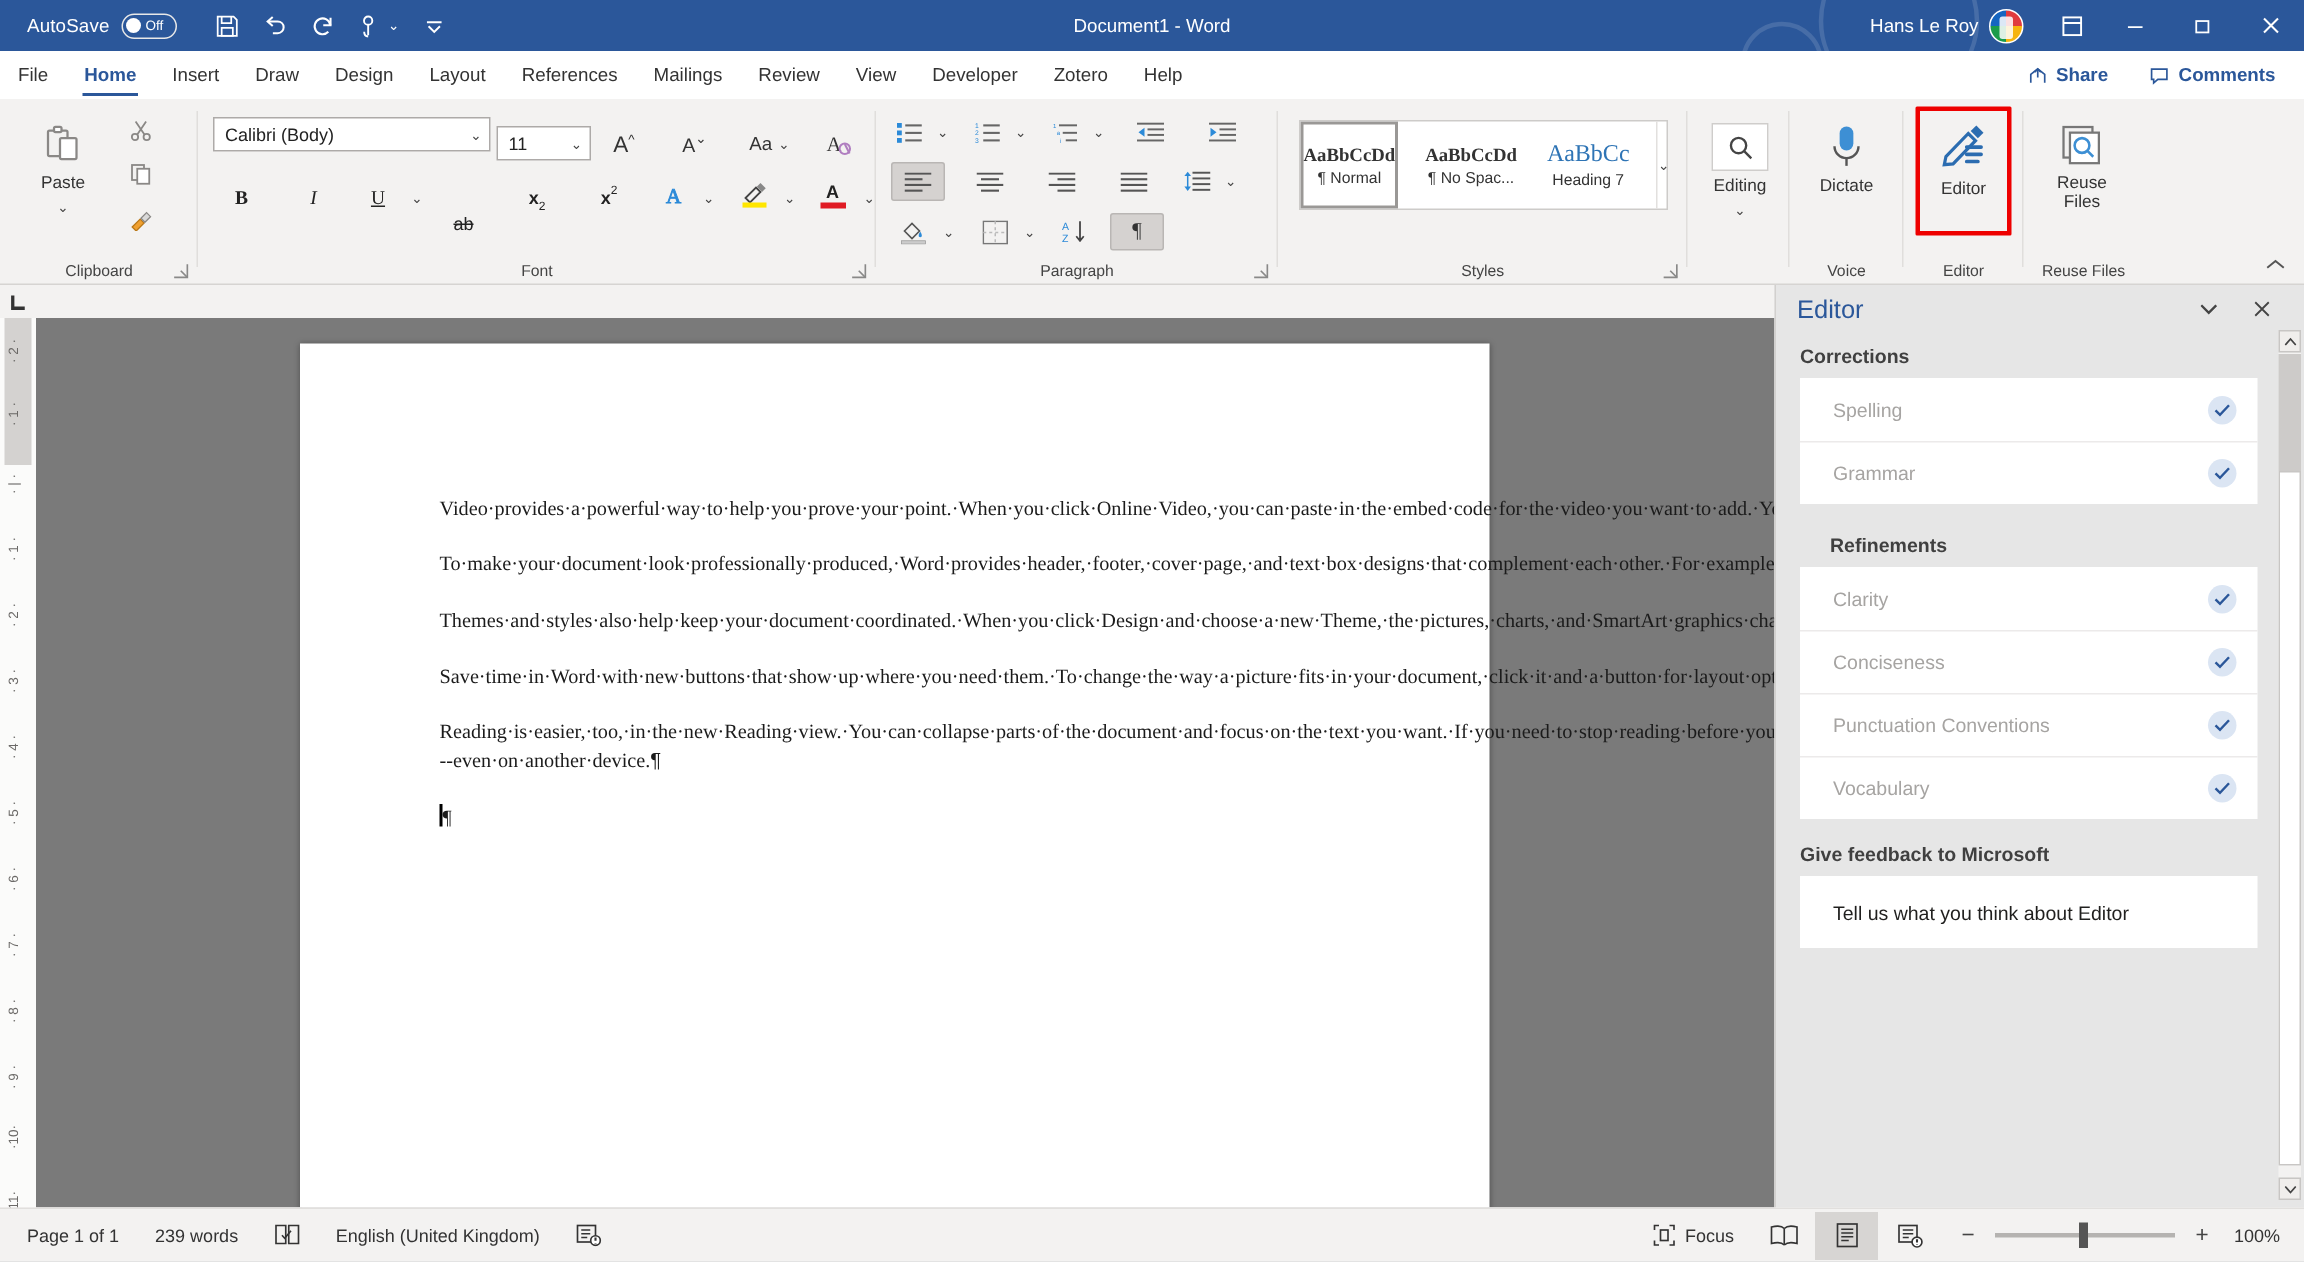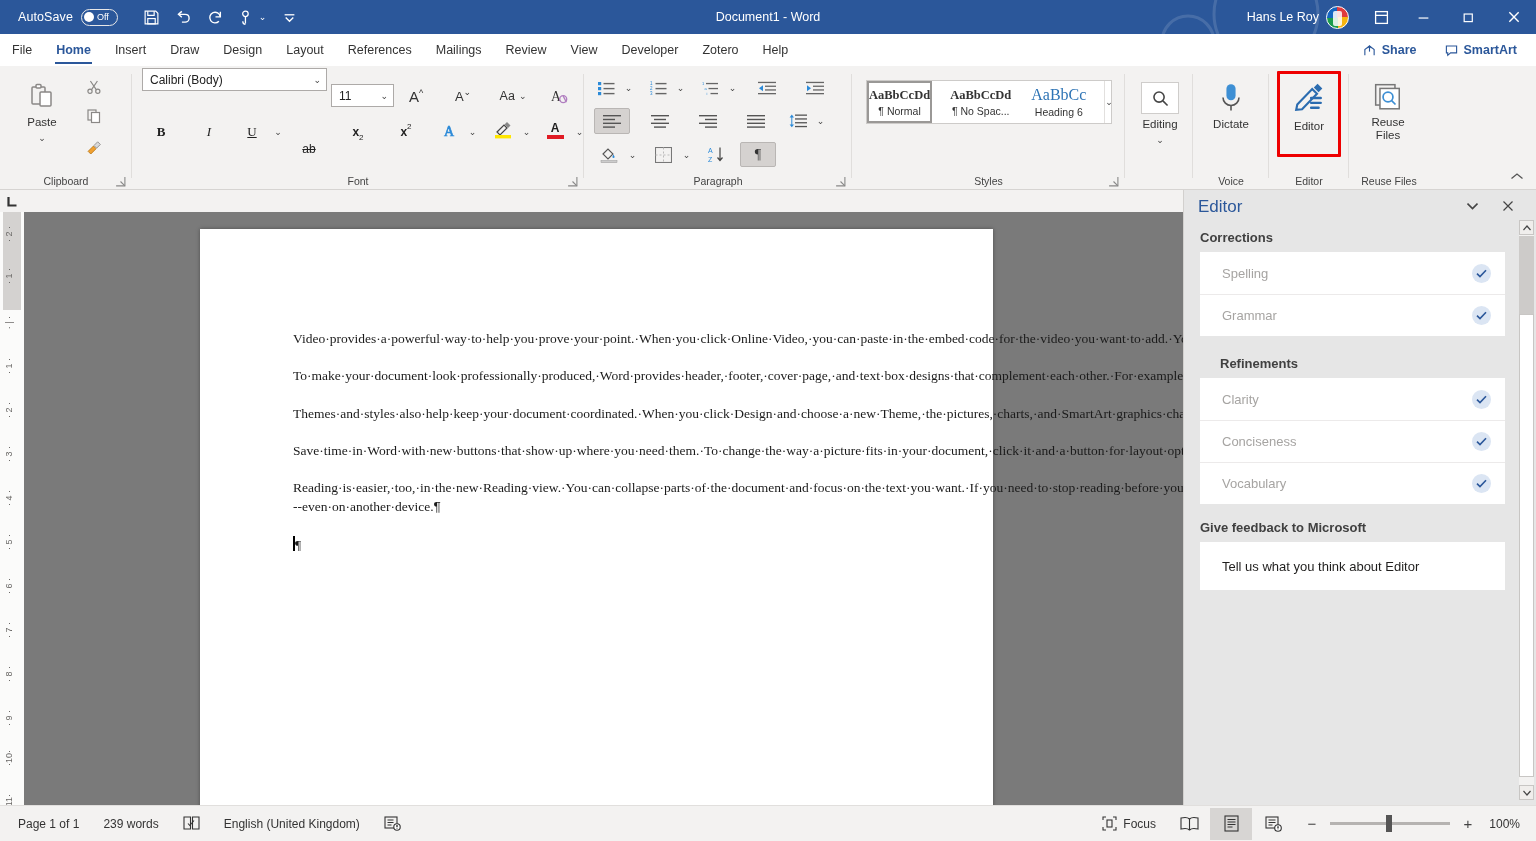--- a/index.html
+++ b/index.html
@@ -419,21 +419,21 @@
         <path d="M2 12V6l5-4 5 4v6"></path>
           <path d="M7 2.2v6"></path>
           <path d="M4.8 4.4 7 2.2l2.2 2.2"></path>
       </svg>
       <span>Share</span>
     </div>
     <div class="commentbtn">
       <svg width="13" height="13" viewBox="0 0 14 14" fill="none" stroke="#2b579a" stroke-width="1.2">
         <path d="M1.5 2.2h11v7.4H6l-3 2.6V9.6H1.5z"></path>
       </svg>
-      <span>SmartArt</span>
+      <span>Comments</span>
     </div>
   </div>
 </div>
 
 <div class="ribbon">
 
   <div class="group" style="left:0; width:132px;padding-left:39px;">
     <div class="rbtn bigbtn" style="left:14px; top:8px; width:56px; height:84px;">
       <svg width="32" height="32" viewBox="0 0 32 32" fill="none" stroke="#8a8886" stroke-width="1.5">
         <rect x="6" y="5" width="13" height="17" rx="1"></rect>
@@ -466,21 +466,21 @@
     <div class="dlg-launcher">
       <svg width="11" height="11" viewBox="0 0 10 10" fill="none" stroke="#666" stroke-width="1">
         <path d="M1 9h8V1"></path>
           <path d="M9 9 5 5"></path>
       </svg>
     </div>
     <div class="group-div" style="left:131px;"></div>
   </div>
 
   <div class="group" style="left:132px; width:452px;">
-    <div class="fontname" style="left:10px; top:2px; width:185px; height:23px;">
+    <div class="fontname" style="left:10px; top:12px; width:185px; height:23px;">
       <span>Calibri (Body)</span>
       <span class="combo-arrow">
           <span class="caret">⌄</span>
         </span>
     </div>
     <div class="fontsize" style="left:199px; top:18px; width:63px; height:23px;">
       <span>11</span>
       <span class="combo-arrow">
           <span class="caret">⌄</span>
         </span>
@@ -710,32 +710,32 @@
     <div class="dlg-launcher">
       <svg width="11" height="11" viewBox="0 0 10 10" fill="none" stroke="#666" stroke-width="1">
         <path d="M1 9h8V1"></path>
           <path d="M9 9 5 5"></path>
       </svg>
     </div>
     <div class="group-div" style="left:267px;"></div>
   </div>
 
   <div class="group" style="left:852px; width:273px;">
-    <div class="stylegal" style="left:14px; top:14px; width:246px; height:44px;gap:16px;">
+    <div class="stylegal" style="left:14px; top:14px; width:246px; height:60px;gap:16px;">
       <div class="stylecell sel">
         <span class="sample">AaBbCcDd</span>
         <span class="sname">¶ Normal</span>
       </div>
       <div class="stylecell">
         <span class="sample">AaBbCcDd</span>
         <span class="sname">¶ No Spac...</span>
       </div>
       <div class="stylecell h1">
         <span class="sample">AaBbCc</span>
-        <span class="sname">Heading 6</span>
+        <span class="sname">Heading 7</span>
       </div>
       <div class="gal-more">
           <span class="caret">⌄</span>
         </div>
     </div>
     <div class="group-label">Styles</div>
     <div class="dlg-launcher">
       <svg width="11" height="11" viewBox="0 0 10 10" fill="none" stroke="#666" stroke-width="1">
         <path d="M1 9h8V1"></path>
           <path d="M9 9 5 5"></path>
@@ -916,20 +916,28 @@
       </div>
       <div class="card">
         <span class="card-label">Conciseness</span>
         <span class="chk">
           <svg width="11" height="9" viewBox="0 0 11 9">
               <path d="M1 4.6 4 7.6 10 1.2" fill="none" stroke="#2b579a" stroke-width="1.6"></path>
             </svg>
         </span>
       </div>
       <div class="card">
+        <span class="card-label">Punctuation Conventions</span>
+        <span class="chk">
+          <svg width="11" height="9" viewBox="0 0 11 9">
+              <path d="M1 4.6 4 7.6 10 1.2" fill="none" stroke="#2b579a" stroke-width="1.6"></path>
+            </svg>
+        </span>
+      </div>
+      <div class="card">
         <span class="card-label">Vocabulary</span>
         <span class="chk">
           <svg width="11" height="9" viewBox="0 0 11 9">
               <path d="M1 4.6 4 7.6 10 1.2" fill="none" stroke="#2b579a" stroke-width="1.6"></path>
             </svg>
         </span>
       </div>
     </div>
 
 

